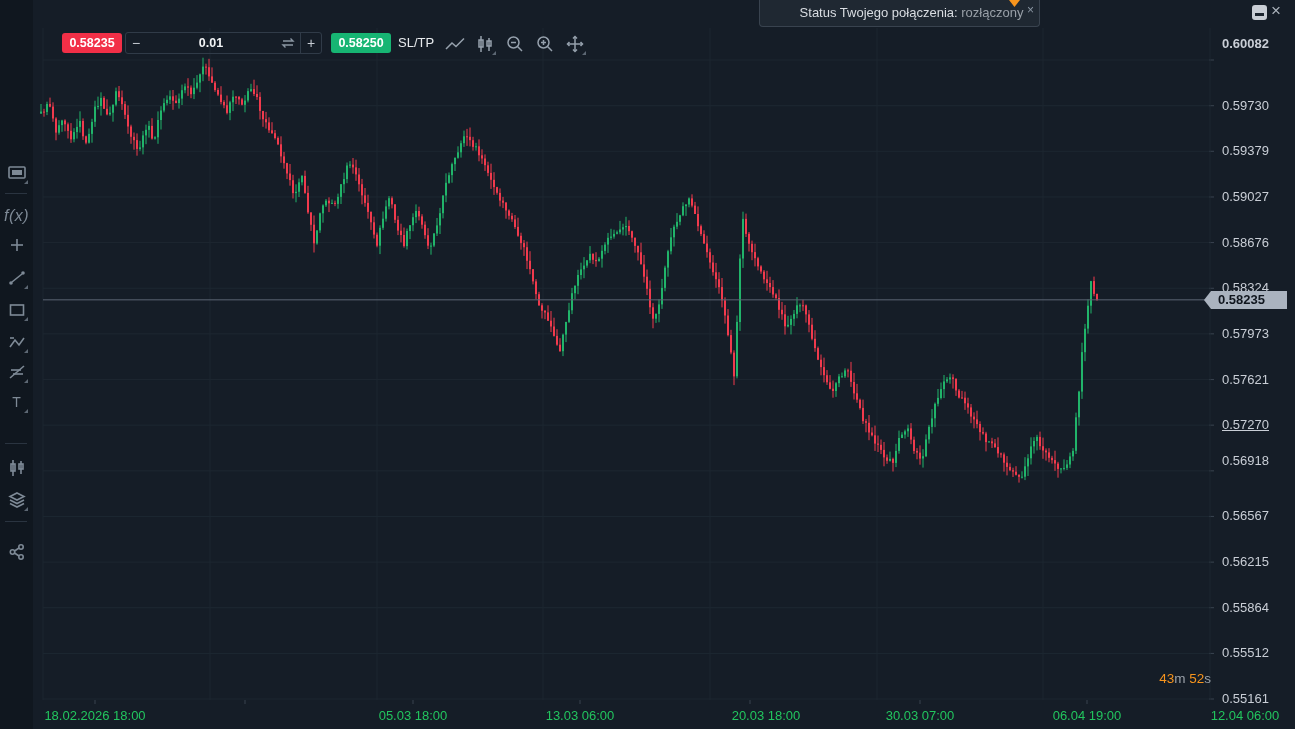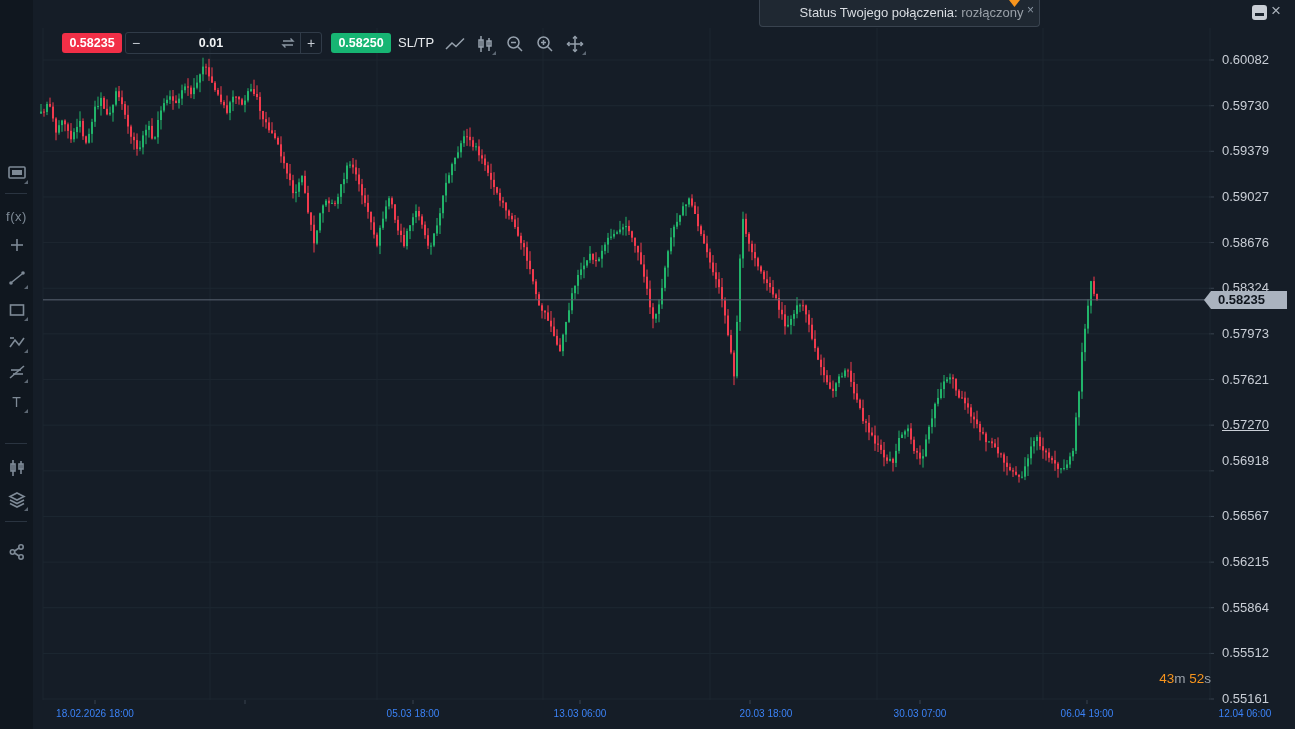--- a/index.html
+++ b/index.html
@@ -10,21 +10,21 @@
     -webkit-font-smoothing:antialiased;
   }
   
   #chart-svg { position:absolute; left:0; top:0; z-index:1; }
   
   .sidebar { position:absolute; left:0; top:0; width:33px; height:729px; background:#10171f; z-index:3; }
   .side-item { position:absolute; left:4px; width:25px; height:24px; display:flex; align-items:center; justify-content:center; color:#7e8a96; cursor:pointer; }
   .side-item svg { stroke:#7e8a96; fill:none; stroke-width:1.6; }
   .side-divider { position:absolute; left:5px; width:22px; height:1px; background:#2a3440; }
   .has-caret::after { content:""; position:absolute; right:1px; bottom:1px; width:0; height:0; border-left:4px solid transparent; border-bottom:4px solid #5c6773; }
-  .fx-label { font-size:13px; letter-spacing:0.5px; }
+  .fx-label { font-style:italic; font-size:16px; letter-spacing:0.5px; }
   .t-label { font-size:14px; }
   
   .topbar { position:absolute; left:33px; top:0; right:0; height:28px; z-index:4; }
   .symbol { position:absolute; left:29px; top:5px; font-size:15px; font-weight:bold; color:#f2f4f6; letter-spacing:0.3px; }
   .mtype { position:absolute; left:90px; top:9px; font-size:9.5px; font-weight:bold; color:#8a96a3; letter-spacing:0.5px; }
   .caret { width:0; height:0; border-left:4.5px solid transparent; border-right:4.5px solid transparent; border-top:5px solid #9aa4af; }
   .caret-sym { position:absolute; left:115px; top:11px; cursor:pointer; }
   .info-btn { position:absolute; left:146px; top:4px; width:17px; height:17px; border-radius:50%; background:#6e7a87; color:#151d27; font-size:11px; font-weight:bold; text-align:center; line-height:17px; cursor:pointer; }
   .tf-box { position:absolute; left:177px; top:3px; width:57px; height:21px; border:1px solid #303b48; border-radius:3px; display:flex; align-items:center; padding:0 8px; justify-content:space-between; cursor:pointer; }
   .tf-box .tf { color:#e8ebee; font-size:12px; font-weight:bold; }
@@ -46,21 +46,21 @@
   .status-label { color:#d9dde2;margin-left:24px; }
   .status-value { color:#99a0a8; }
   .status-close { position:absolute; right:5px; top:-2px; color:#8a96a3; font-size:12px; cursor:pointer; }
   .warn-wedge { position:absolute; left:249px; top:0; width:11px; height:7px; background:#f7941d; clip-path:polygon(0 0,100% 0,50% 100%); }
   
   .win-min { position:absolute; left:1252px; top:5px; width:15px; height:15px; background:#c9ced5; border-radius:3px; z-index:6; cursor:pointer; }
   .win-min i { position:absolute; left:3px; top:8px; width:9px; height:2.5px; background:#1b242e; }
   .win-close { position:absolute; left:1271px; top:1px; color:#aab2bb; font-size:17px; z-index:6; cursor:pointer; }
   
   .y-label { position:absolute; left:1222px; color:#c9ced6; font-size:13px; z-index:2; }
-  .x-label { position:absolute; top:708px; color:#3b82f6; font-size:10px; transform:translateX(-50%); white-space:nowrap; z-index:2; }
+  .x-label { position:absolute; top:708px; color:#22c55e; font-size:13px; transform:translateX(-50%); white-space:nowrap; z-index:2; }
   .price-tag { position:absolute; left:1211px; width:76px; height:18px; background:#aab3bf; color:#10161e; font-size:13px; font-weight:bold; line-height:18px; padding-left:7px; z-index:3; }
   .price-tag::before { content:""; position:absolute; left:-7px; top:0; width:0; height:0; border-top:9px solid transparent; border-bottom:9px solid transparent; border-right:7px solid #aab3bf; }
   
   .countdown { position:absolute; left:1113px; top:671px; width:98px; text-align:right; font-size:13.5px; z-index:2; }
   .cd-num { color:#f7941d; }
   .cd-unit { color:#9aa0a8; }
 </style>
 </head>
 <body>
 
@@ -963,21 +963,21 @@
       <i></i>
     </div>
   <div class="win-close">×</div>
 
   <div class="countdown">
     <span class="cd-num">43</span><span class="cd-unit">m </span><span class="cd-num">52</span><span class="cd-unit">s</span>
   </div>
 
   <div class="price-tag" id="price-tag" style="top: 290.836px;">0.58235</div>
 
-<div class="y-label" style="top: 52px;">0.60082</div>
+<div class="y-label" style="top: 36px; font-weight: bold;">0.60082</div>
     <div class="y-label" style="top: 97.7078px;">0.59730</div>
     <div class="y-label" style="top: 143.286px;">0.59379</div>
     <div class="y-label" style="top: 188.993px;">0.59027</div>
     <div class="y-label" style="top: 234.571px;">0.58676</div>
     <div class="y-label" style="top: 280.279px;">0.58324</div>
     <div class="y-label" style="top: 325.857px;">0.57973</div>
     <div class="y-label" style="top: 371.565px;">0.57621</div>
     <div class="y-label" style="top: 417.143px; text-decoration: underline;">0.57270</div>
     <div class="y-label" style="top: 453px;">0.56918</div>
     <div class="y-label" style="top: 508.429px;">0.56567</div>

